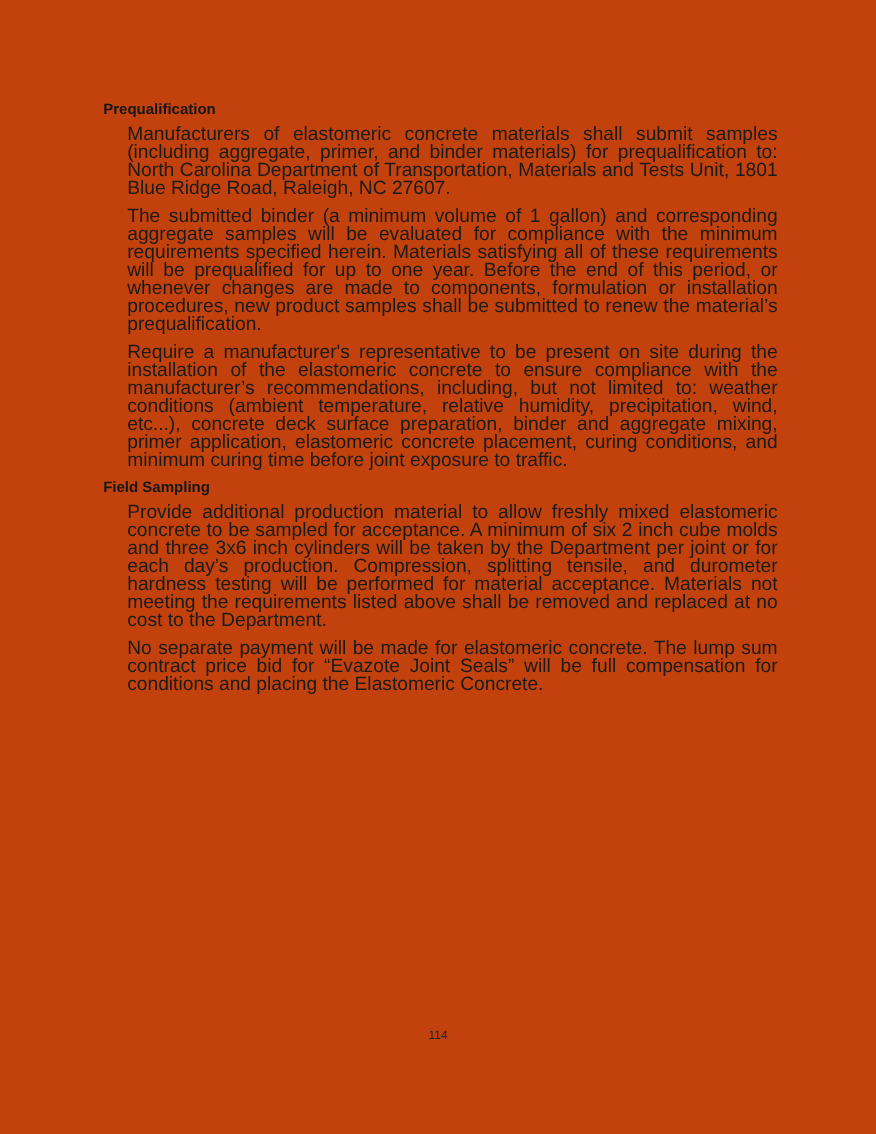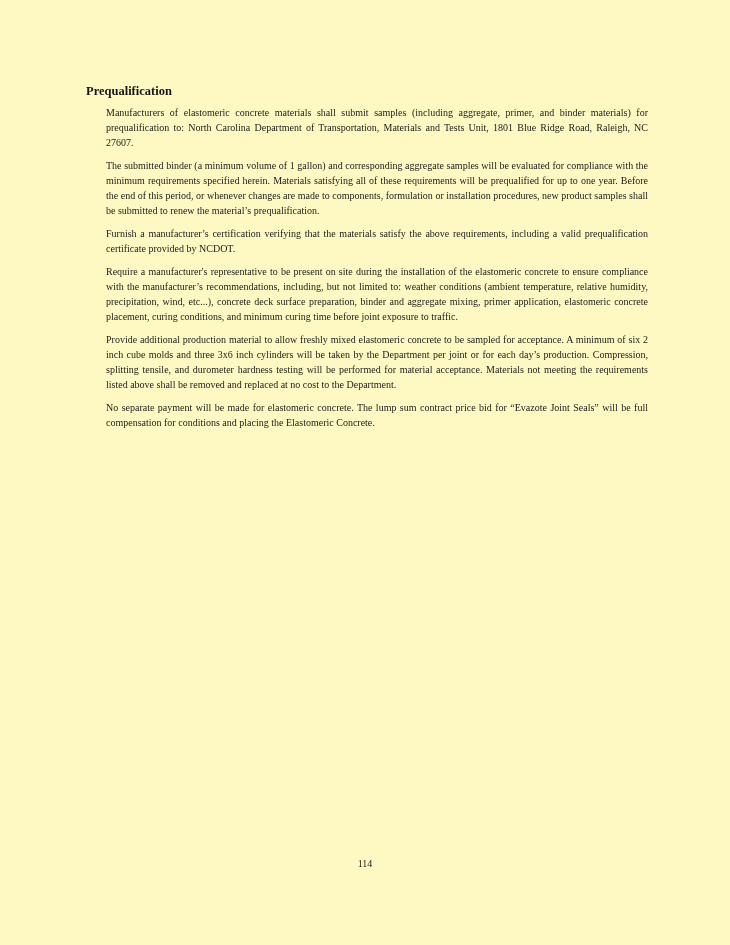--- a/index.html
+++ b/index.html
@@ -4,41 +4,41 @@
 <style>
   html, body {
     margin: 0;
     padding: 0;
     background: #ffffff;
   }
   .page {
     position: relative;
     width: 730px;
     height: 945px;
-    background: #fef9c3;
-    font-family: Liberation Serif, serif;
+    background: #c2410c;
+    font-family: Liberation Sans, sans-serif;
     color: #1b1b1b;
     overflow: hidden;
     box-sizing: border-box;
   }
   .content {
     padding: 84px 82px 0 86px;
   }
   .doc-section h2 {
     font-size: 12.5px;
     font-weight: bold;
     line-height: 15px;
     margin: 8px 0 6px 0;
     color: #161616;
   }
   .doc-section:first-child h2 {
     margin-top: 0;
   }
   .doc-section p {
-    font-size: 10px;
+    font-size: 16px;
     line-height: 15px;
     margin: 0 0 8px 20px;
     text-align: justify;
   }
   .page-number {
     position: absolute;
     top: 858px;
     left: 0;
     width: 100%;
     text-align: center;
@@ -52,25 +52,25 @@
 <div class="page">
   <div class="content">
 
     <div class="doc-section">
       <h2>Prequalification</h2>
       <p>Manufacturers of elastomeric concrete materials shall submit samples (including aggregate, primer, and binder materials) for prequalification to: North Carolina Department of Transportation, Materials and Tests Unit, 1801 Blue Ridge Road, Raleigh, NC 27607.</p>
       <p>The submitted binder (a minimum volume of 1 gallon) and corresponding aggregate samples will be evaluated for compliance with the minimum requirements specified herein.  Materials satisfying all of these requirements will be prequalified for up to one year.  Before the end of this period, or whenever changes are made to components, formulation or installation procedures, new product samples shall be submitted to renew the material’s prequalification.</p>
     </div>
 
     <div class="doc-section">
-      <p>Furnish a manufacturer’s certification verifying that the materials satisfy the above requirements, including a valid prequalification certificate provided by NCDOT.</p>
       <p>Require a manufacturer's representative to be present on site during the installation of the elastomeric concrete to ensure compliance with the manufacturer’s recommendations, including, but not limited to: weather conditions (ambient temperature, relative humidity, precipitation, wind, etc...), concrete deck surface preparation, binder and aggregate mixing, primer application, elastomeric concrete placement, curing conditions, and minimum curing time before joint exposure to traffic.</p>
     </div>
 
     <div class="doc-section">
+      <h2>Field Sampling</h2>
       <p>Provide additional production material to allow freshly mixed elastomeric concrete to be sampled for acceptance. A minimum of six 2 inch cube molds and three 3x6 inch cylinders will be taken by the Department per joint or for each day’s production. Compression, splitting tensile, and durometer hardness testing will be performed for material acceptance. Materials not meeting the requirements listed above shall be removed and replaced at no cost to the Department.</p>
     </div>
 
     <div class="doc-section">
       <p>No separate payment will be made for elastomeric concrete.  The lump sum contract price bid for “Evazote Joint Seals” will be full compensation for conditions and placing the Elastomeric Concrete.</p>
     </div>
 
   </div>
 
   <div class="page-number">114</div>

